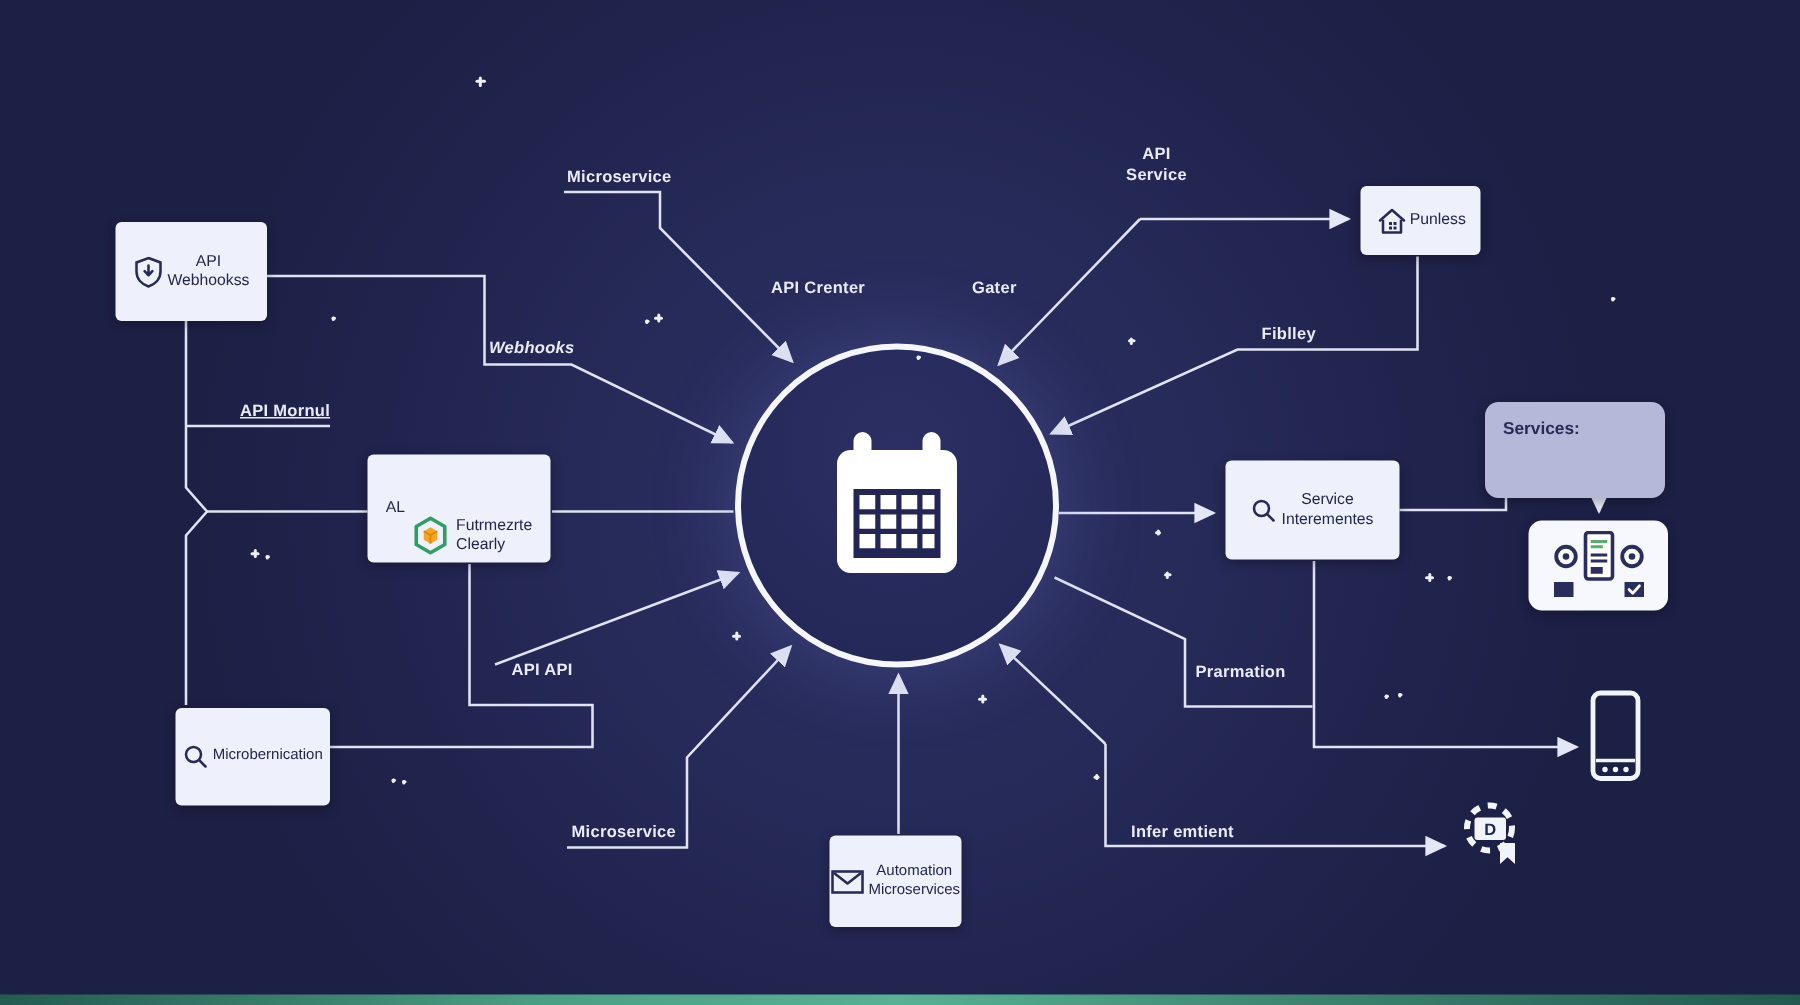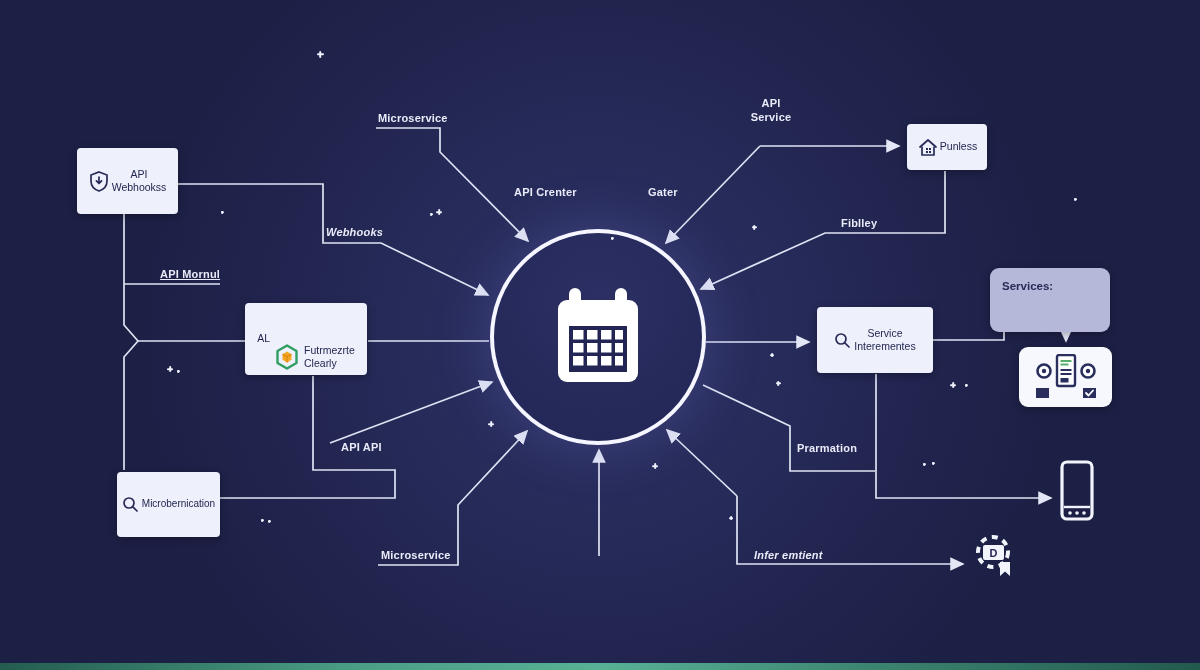--- a/index.html
+++ b/index.html
@@ -143,20 +143,27 @@
   </div>
 
   <div class="node" style="left:77px;top:472px;width:103px;height:65px;margin-left:40px;">
     <svg width="17" height="17" viewBox="0 0 17 17">
       <circle cx="7" cy="7" r="5" fill="none" stroke="#262a55" stroke-width="1.7"></circle>
       <path d="M10.8 10.8 L15 15" stroke="#262a55" stroke-width="1.7" stroke-linecap="round"></path>
     </svg>
     <div class="txt" style="font-size:10px;">Microbernication</div>
   </div>
 
+  <div class="node" style="left:553px;top:557px;width:88px;height:61px;">
+    <svg width="22" height="16" viewBox="0 0 22 16">
+      <rect x="1" y="1" width="20" height="14" fill="none" stroke="#262a55" stroke-width="1.7"></rect>
+      <path d="M2 2 L11 9 L20 2" fill="none" stroke="#262a55" stroke-width="1.7" stroke-linejoin="round"></path>
+    </svg>
+    <div class="txt" style="font-size:10px;"><span>Automation</span><br><span>Microservices</span></div>
+  </div>
 
   <div class="iconcard" style="left:1019px;top:347px;width:93px;height:60px;">
     <svg width="64" height="46" viewBox="0 0 64 46">
       <rect x="23" y="1" width="18" height="31" rx="2" fill="#ffffff" stroke="#2a2e5c" stroke-width="2.4"></rect>
       <path d="M26.5 7 H37.5 M26.5 10.5 H34.5" stroke="#56b06c" stroke-width="2"></path>
       <path d="M26.5 16 H37.5 M26.5 20 H37.5" stroke="#2a2e5c" stroke-width="2"></path>
       <rect x="26.5" y="24" width="8" height="4.5" fill="#2a2e5c"></rect>
       <circle cx="10" cy="17" r="6.5" fill="#ffffff" stroke="#2a2e5c" stroke-width="2.6"></circle>
       <circle cx="10" cy="17" r="2.2" fill="#2a2e5c"></circle>
       <circle cx="54" cy="17" r="6.5" fill="#ffffff" stroke="#2a2e5c" stroke-width="2.6"></circle>
@@ -185,21 +192,21 @@
   <div class="lbl" style="left:378px;top:112px;">Microservice</div>
   <div class="lbl" style="left:514px;top:186px;">API Crenter</div>
   <div class="lbl center" style="left:741px;top:96px;width:60px;"><span>API</span><br><span>Service</span></div>
   <div class="lbl" style="left:648px;top:186px;">Gater</div>
   <div class="lbl" style="left:841px;top:217px;">Fiblley</div>
   <div class="lbl" style="left:326px;top:226px;font-style:italic;">Webhooks</div>
   <div class="lbl" style="left:160px;top:268px;text-decoration:underline;">API Mornul</div>
   <div class="lbl" style="left:341px;top:441px;text-align:center;">API API</div>
   <div class="lbl" style="left:381px;top:549px;">Microservice</div>
   <div class="lbl" style="left:797px;top:442px;">Prarmation</div>
-  <div class="lbl" style="left:754px;top:549px;font-style:italic;">Infer emtient</div>
+  <div class="lbl" style="left:754px;top:549px;">Infer emtient</div>
 
   <div class="bottom-bar"></div>
 <div class="star" style="left: 316.5px; top: 50.5px; width: 7px; height: 7px;"></div>
     <div class="star" style="left: 220.5px; top: 210.5px; width: 3px; height: 3px;"></div>
     <div class="star" style="left: 436px; top: 209px; width: 6px; height: 6px;"></div>
     <div class="star" style="left: 429.5px; top: 212.5px; width: 3px; height: 3px;"></div>
     <div class="star" style="left: 167px; top: 366px; width: 6px; height: 6px;"></div>
     <div class="star" style="left: 176.5px; top: 369.5px; width: 3px; height: 3px;"></div>
     <div class="star" style="left: 488px; top: 421px; width: 6px; height: 6px;"></div>
     <div class="star" style="left: 751.5px; top: 224.5px; width: 5px; height: 5px;"></div>

